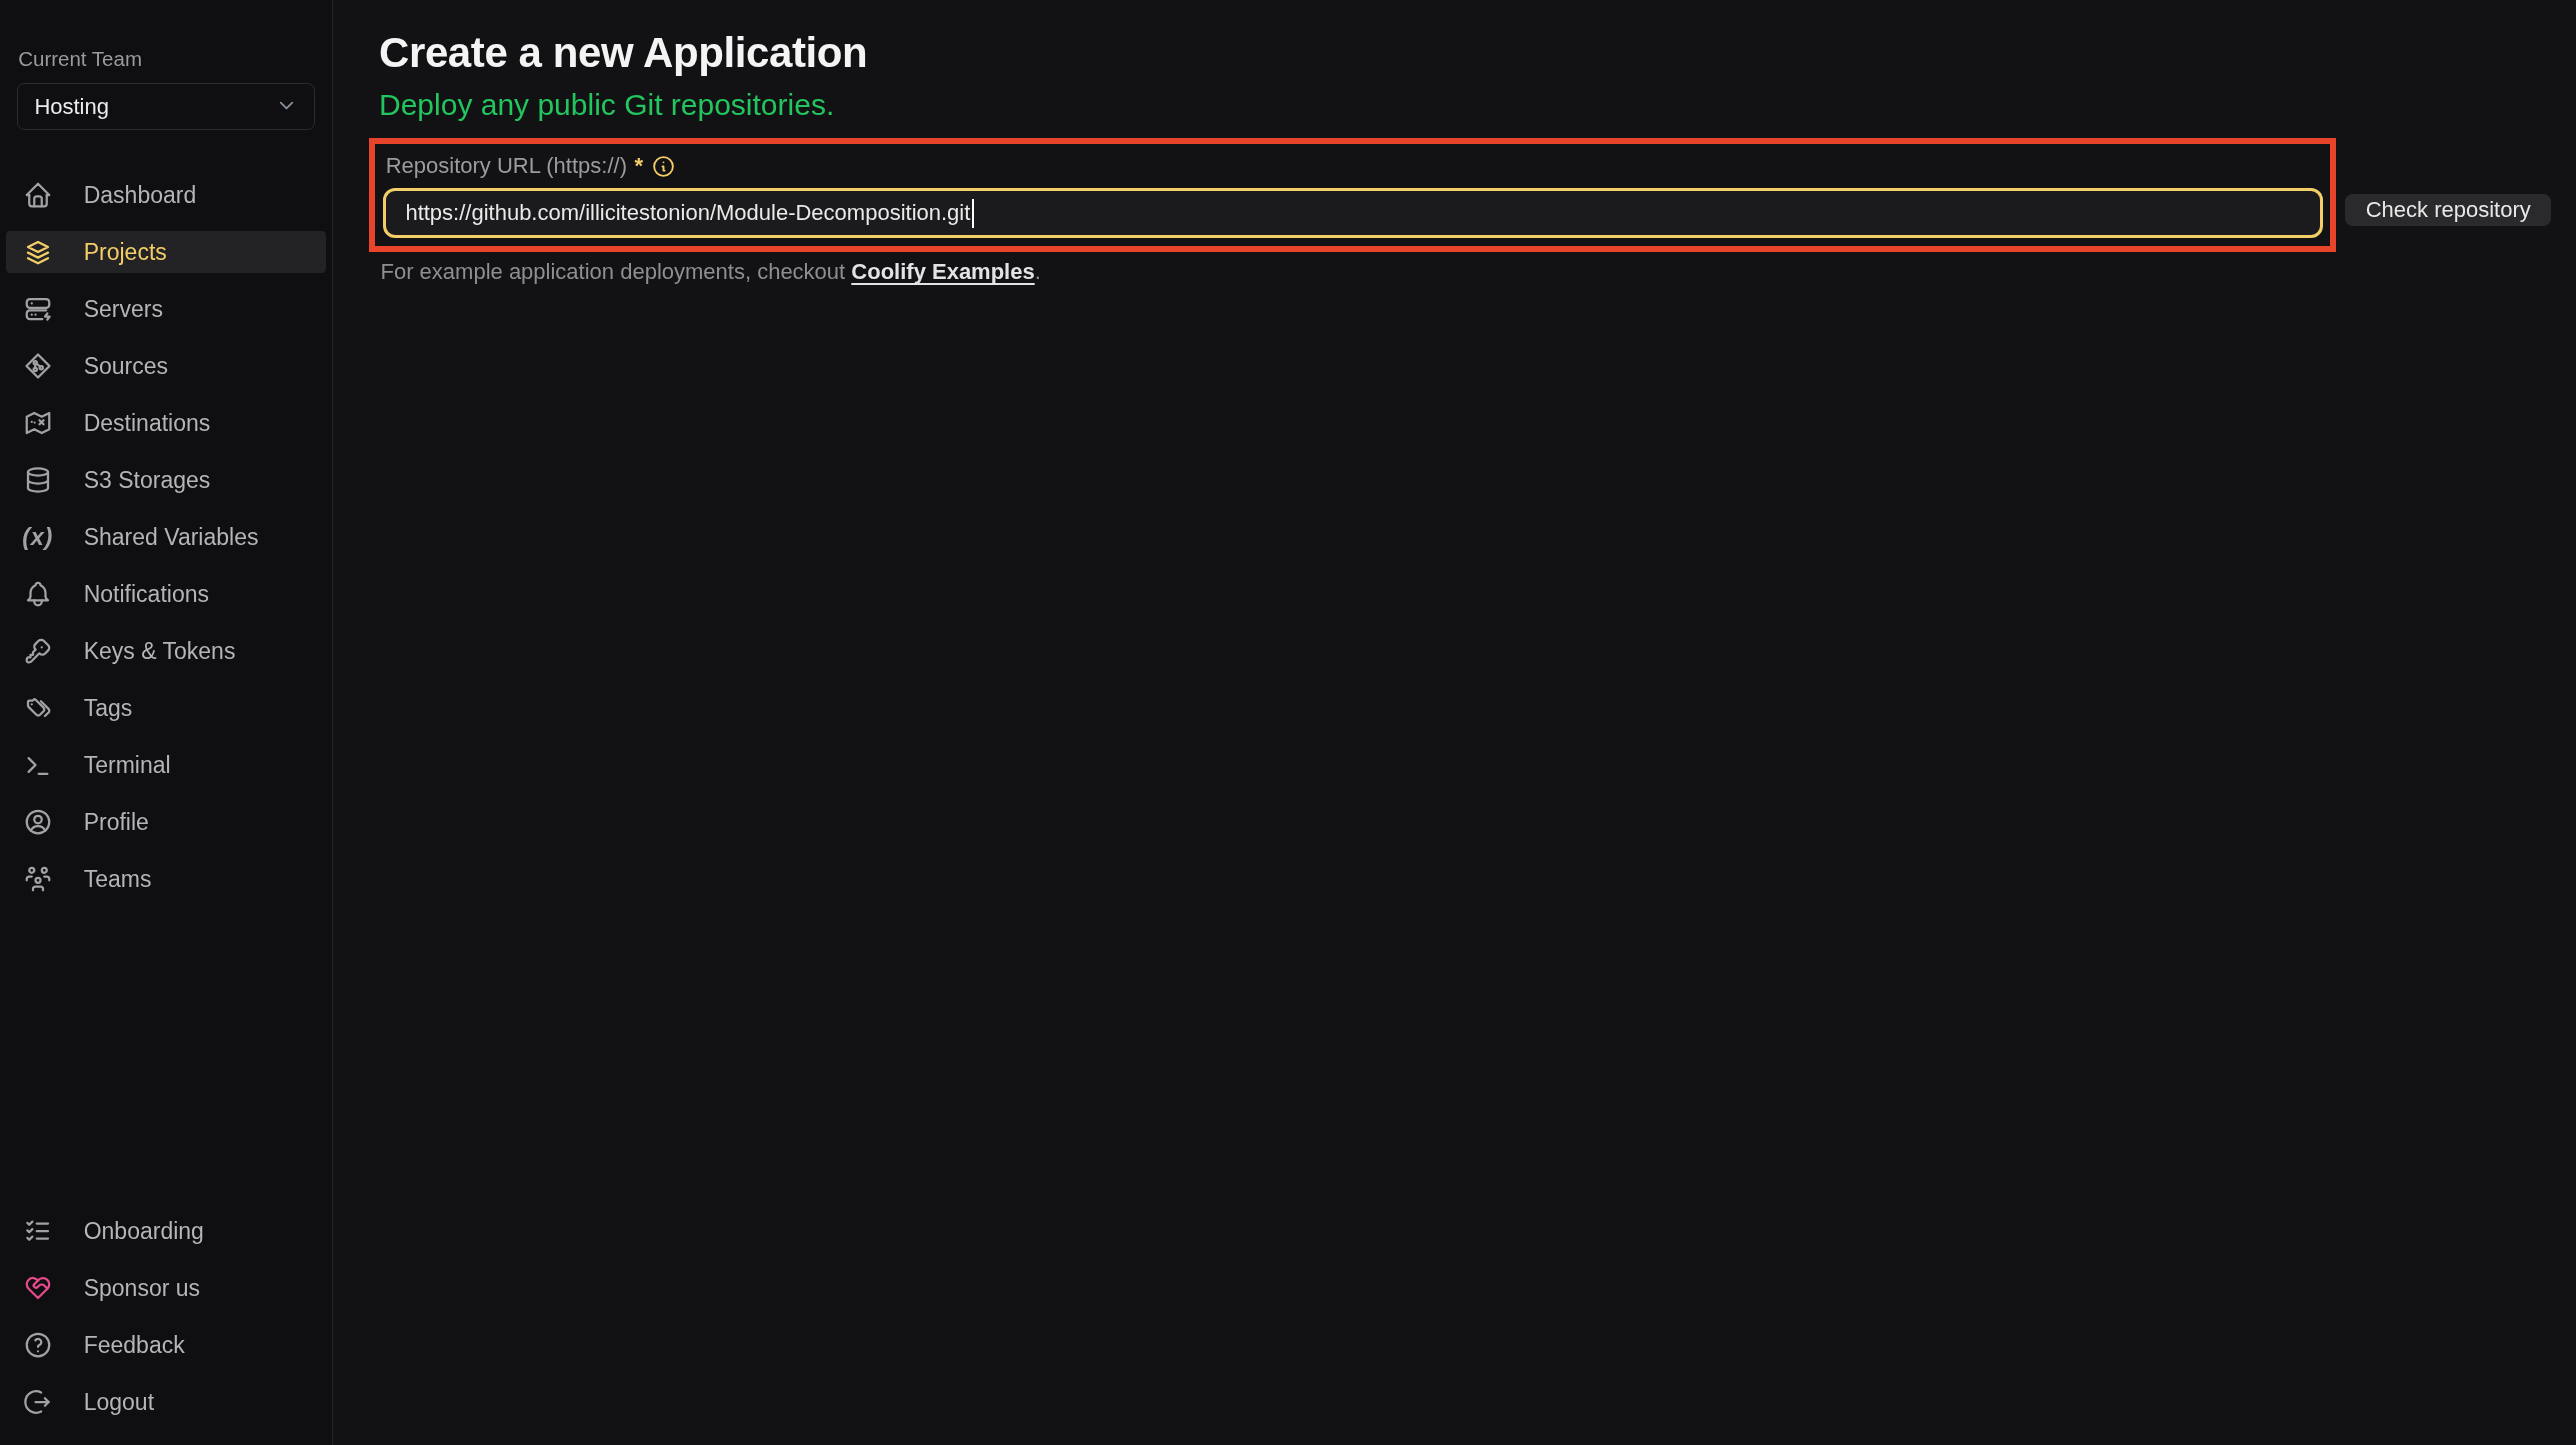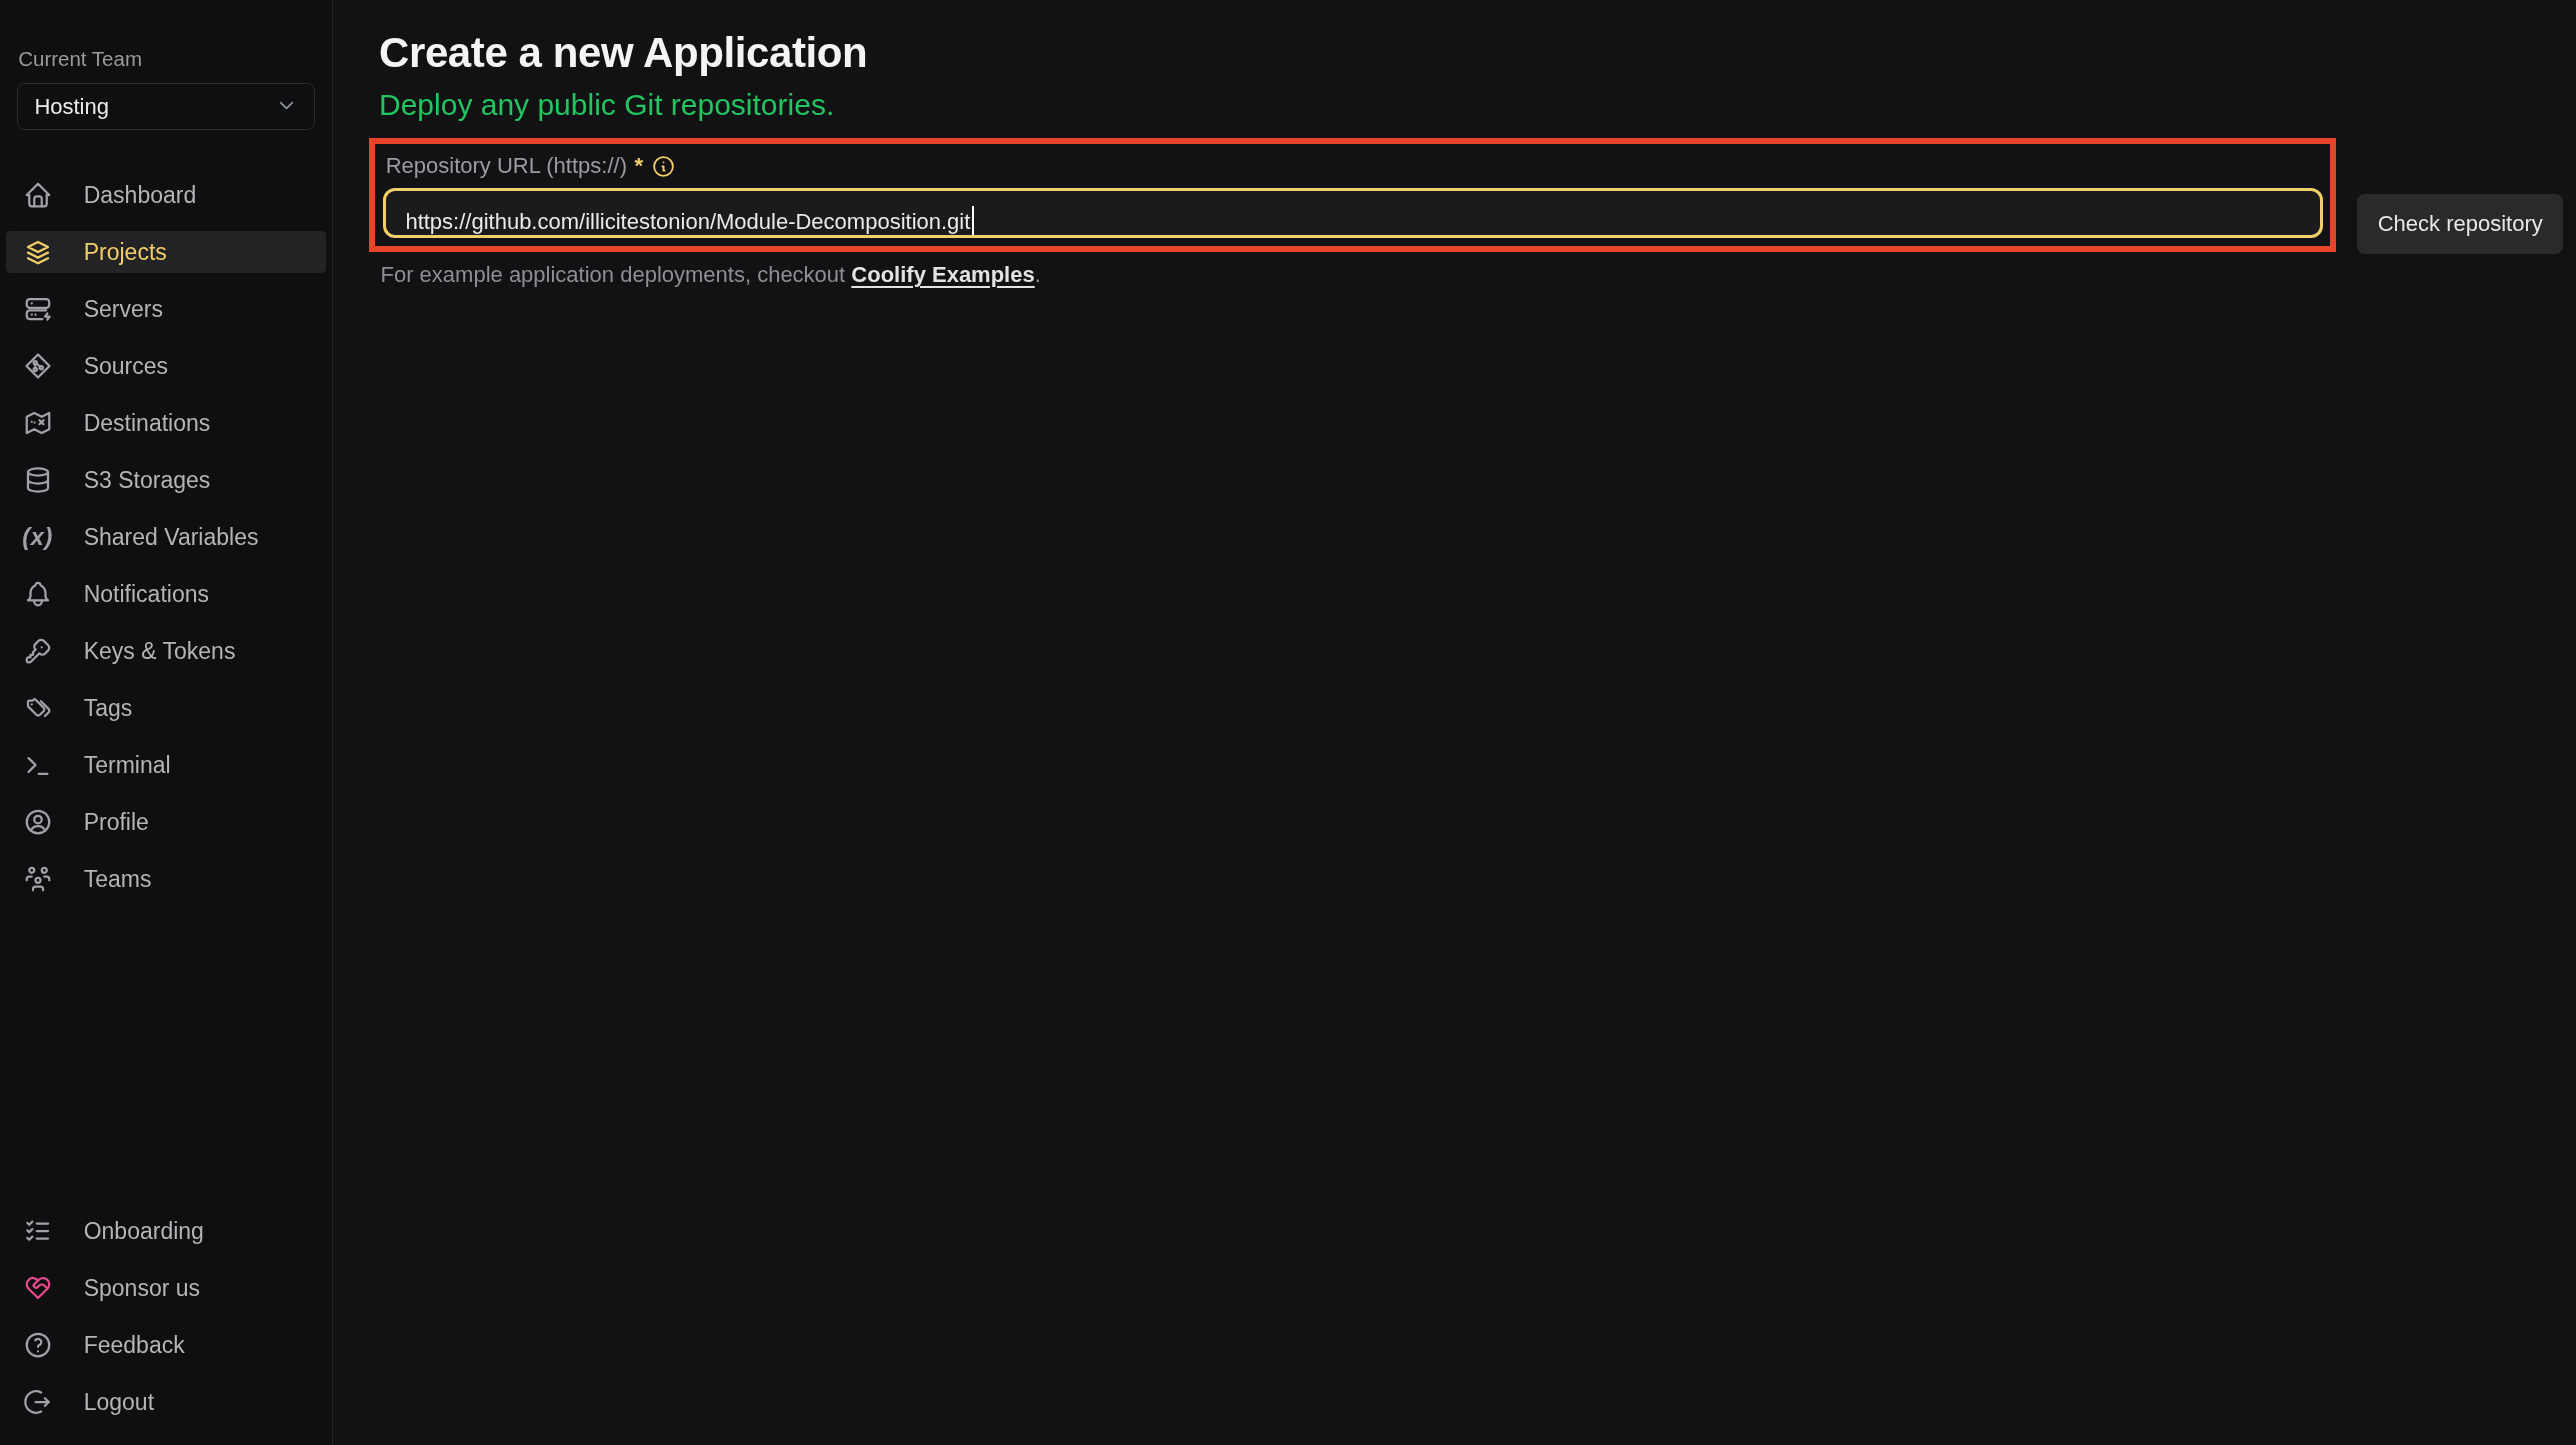--- a/index.html
+++ b/index.html
@@ -69,30 +69,30 @@
   }
   .field-label-row { display: flex; align-items: center; gap: 7.6px; padding-left: 6px; }
   .field-label { font-size: 22px; color: #9c9ca0; }
   .required-star { font-size: 22px; color: var(--accent-yellow, #f2ce68); font-weight: 700; }
   .info-icon { color: var(--accent-yellow, #f2ce68); display: flex; align-items: center; cursor: pointer; }
   .url-input {
     margin-top: 9px; margin-left: 3px;
     width: calc(100% - 6px); height: 50px;
     border: 3.8px solid var(--accent-yellow, #f2ce68); border-radius: 12px;
     background: #1b1b1d;
-    display: flex; align-items: flex-end;
+    display: flex; align-items: center;
     padding: 0 19.7px;
     font-size: 22px; color: #eaeaeb;
     cursor: text;
     white-space: nowrap; overflow: hidden;
   }
   .caret { display: inline-block; width: 2.3px; height: 29px; background: #ffffff; margin-left: 1.5px; vertical-align: middle; }
   .check-btn {
-    margin-left: 21px; margin-top: 56px;
-    height: 60px; padding: 0 20.5px;
+    margin-left: 9px; margin-top: 56px;
+    height: 32px; padding: 0 20.5px;
     background: #2a2a2c; border: none; border-radius: 7.6px;
     font-size: 22px; color: #e8e8e9; font-family: inherit;
     cursor: pointer; white-space: nowrap;
   }
   .helper-text { font-size: 22px; color: #8f8f93; margin-top: 7.6px; padding-left: 1.5px; }
   .helper-link { color: #e3e3e5; text-decoration: underline; text-underline-offset: 3.8px; cursor: pointer; font-weight: bold; }
 </style>
 </head>
 <body>
 

